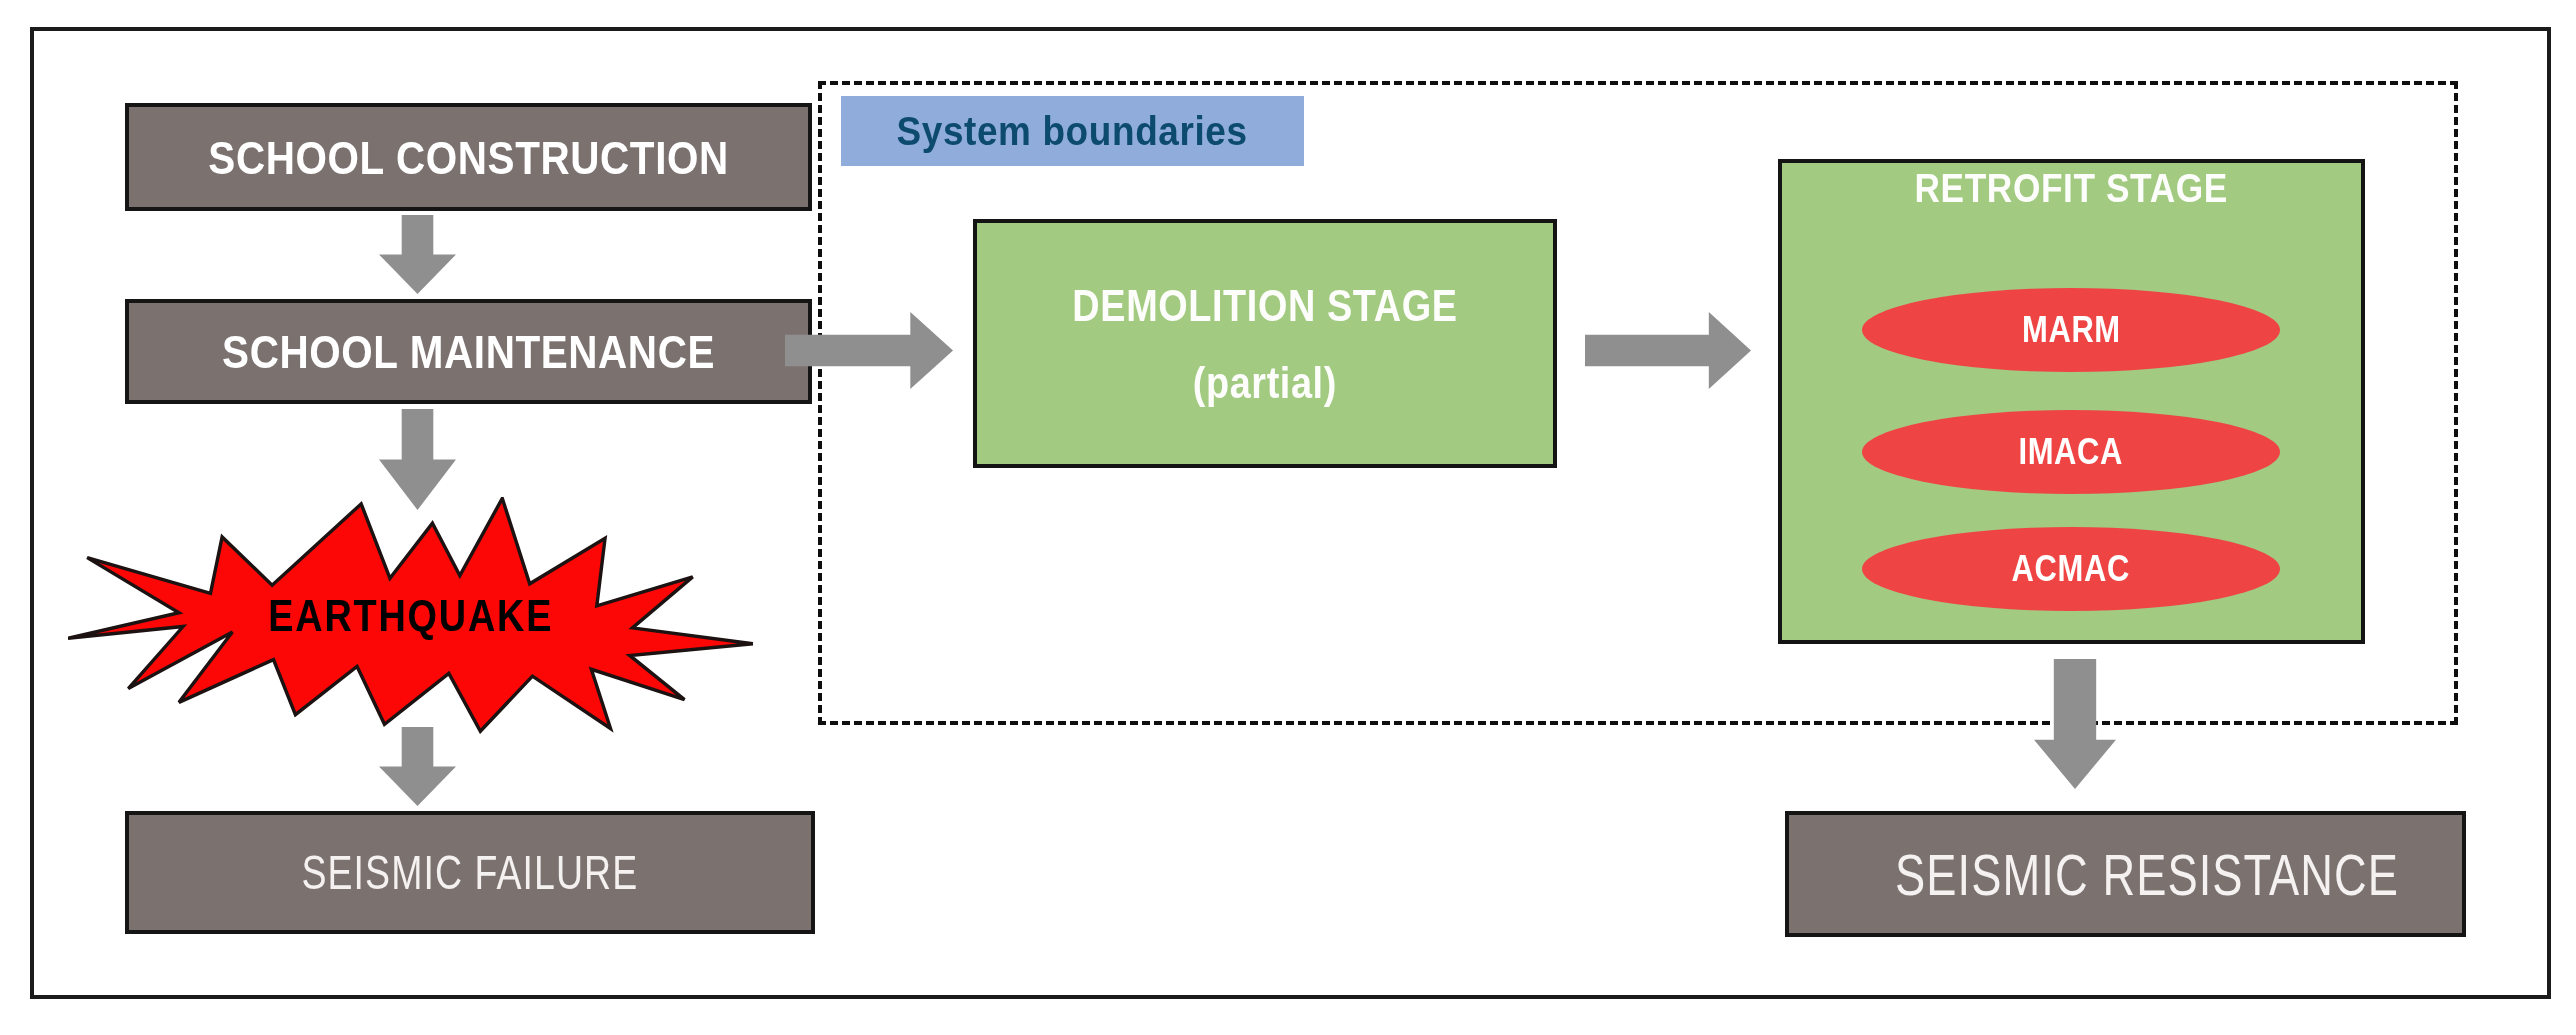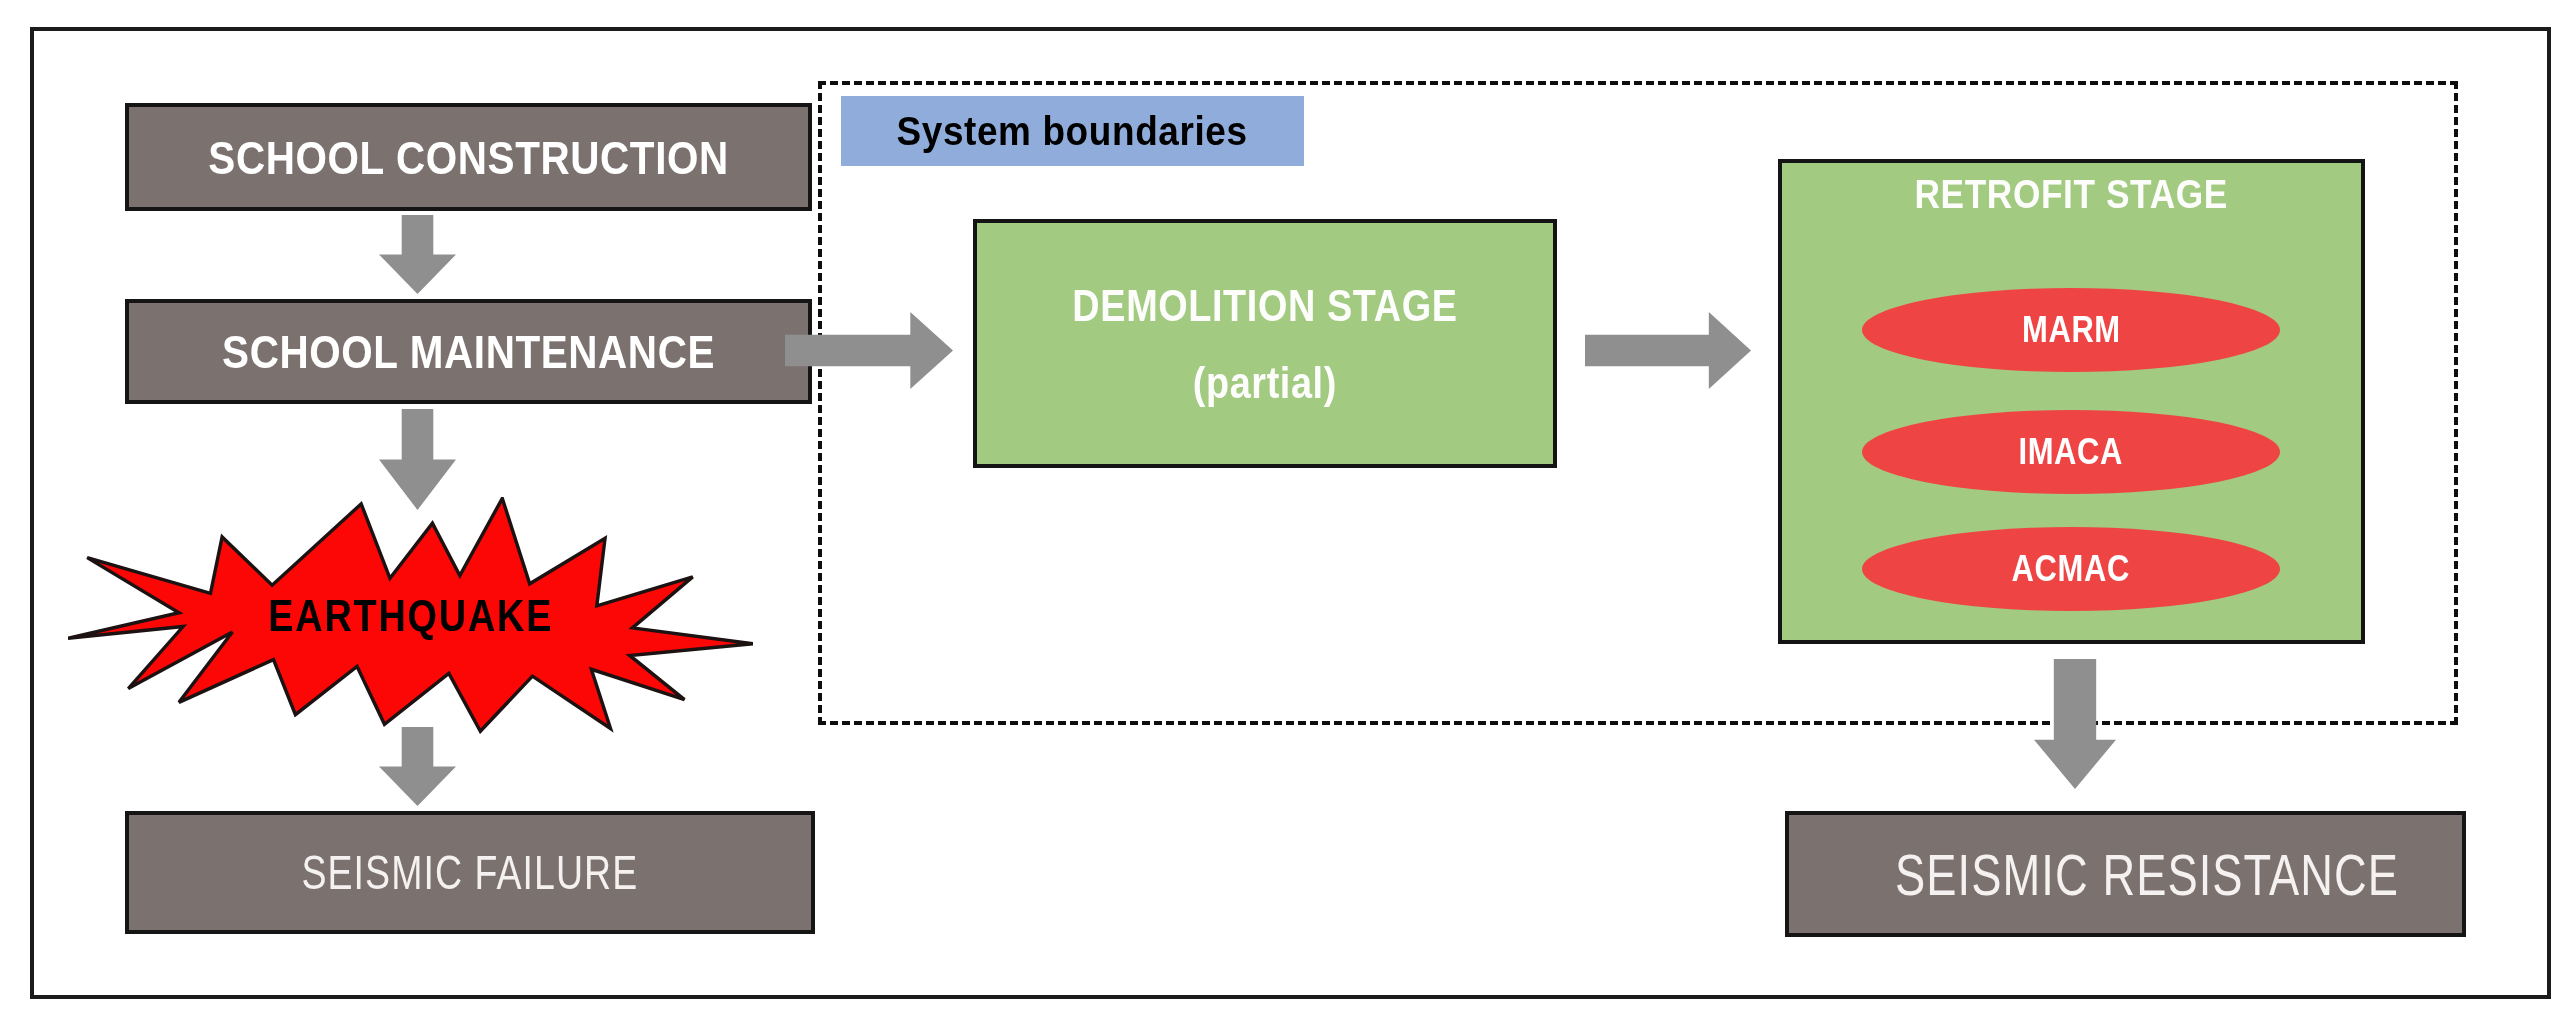--- a/index.html
+++ b/index.html
@@ -5,30 +5,30 @@
   html,body{margin:0;padding:0;background:#ffffff;}
   body{width:2576px;height:1035px;font-family:"Liberation Sans",sans-serif;}
   #canvas{position:relative;width:2576px;height:1035px;background:#ffffff;overflow:hidden;}
   .abs{position:absolute;}
   .frame{left:30px;top:27px;width:2521px;height:972px;border:4.1px solid #1b1b1b;box-sizing:border-box;background:transparent;}
   .graybox{background:#7b7270;border:4.8px solid #151515;box-sizing:border-box;
            display:flex;align-items:center;justify-content:center;color:#ffffff;margin-left:43px;}
   .greenbox{background:#a2ca81;border:4.1px solid #141414;box-sizing:border-box;color:#fdfefb;}
   .dashedrect{border:4.1px dashed #0e0e0e;box-sizing:border-box;background:transparent;}
   .bluelabel{background:#90acdb;display:flex;align-items:center;justify-content:center;
-             color:#000000;}
+             color:#0c4a6e;}
   .cond{display:inline-block;transform:scaleX(0.86);font-weight:700;letter-spacing:0.7px;white-space:nowrap;}
   .light{display:inline-block;transform:scaleX(0.78);font-weight:400;letter-spacing:1.4px;color:#f4f1f0;white-space:nowrap;}
   .ellipse{position:absolute;background:#ef4444;border-radius:50%;
            display:flex;align-items:center;justify-content:center;color:#ffffff;}
   .arrow{position:absolute;}
   .arrow svg{display:block;width:100%;height:100%;}
   .demotext{display:flex;flex-direction:column;align-items:center;justify-content:center;
             width:100%;height:100%;text-align:center;line-height:1.75;}
-  .retrotitle{width:100%;text-align:center;padding-top:8px;}
+  .retrotitle{width:100%;text-align:center;padding-top:2px;}
   .startext{display:flex;align-items:center;justify-content:center;color:#000000;}
 </style>
 </head>
 <body>
 
 <div id="canvas">
 
   <div class="abs frame"></div>
 
   <div class="abs graybox" style="left:82px;top:103px;width:687px;height:108px;font-size:47px;">

